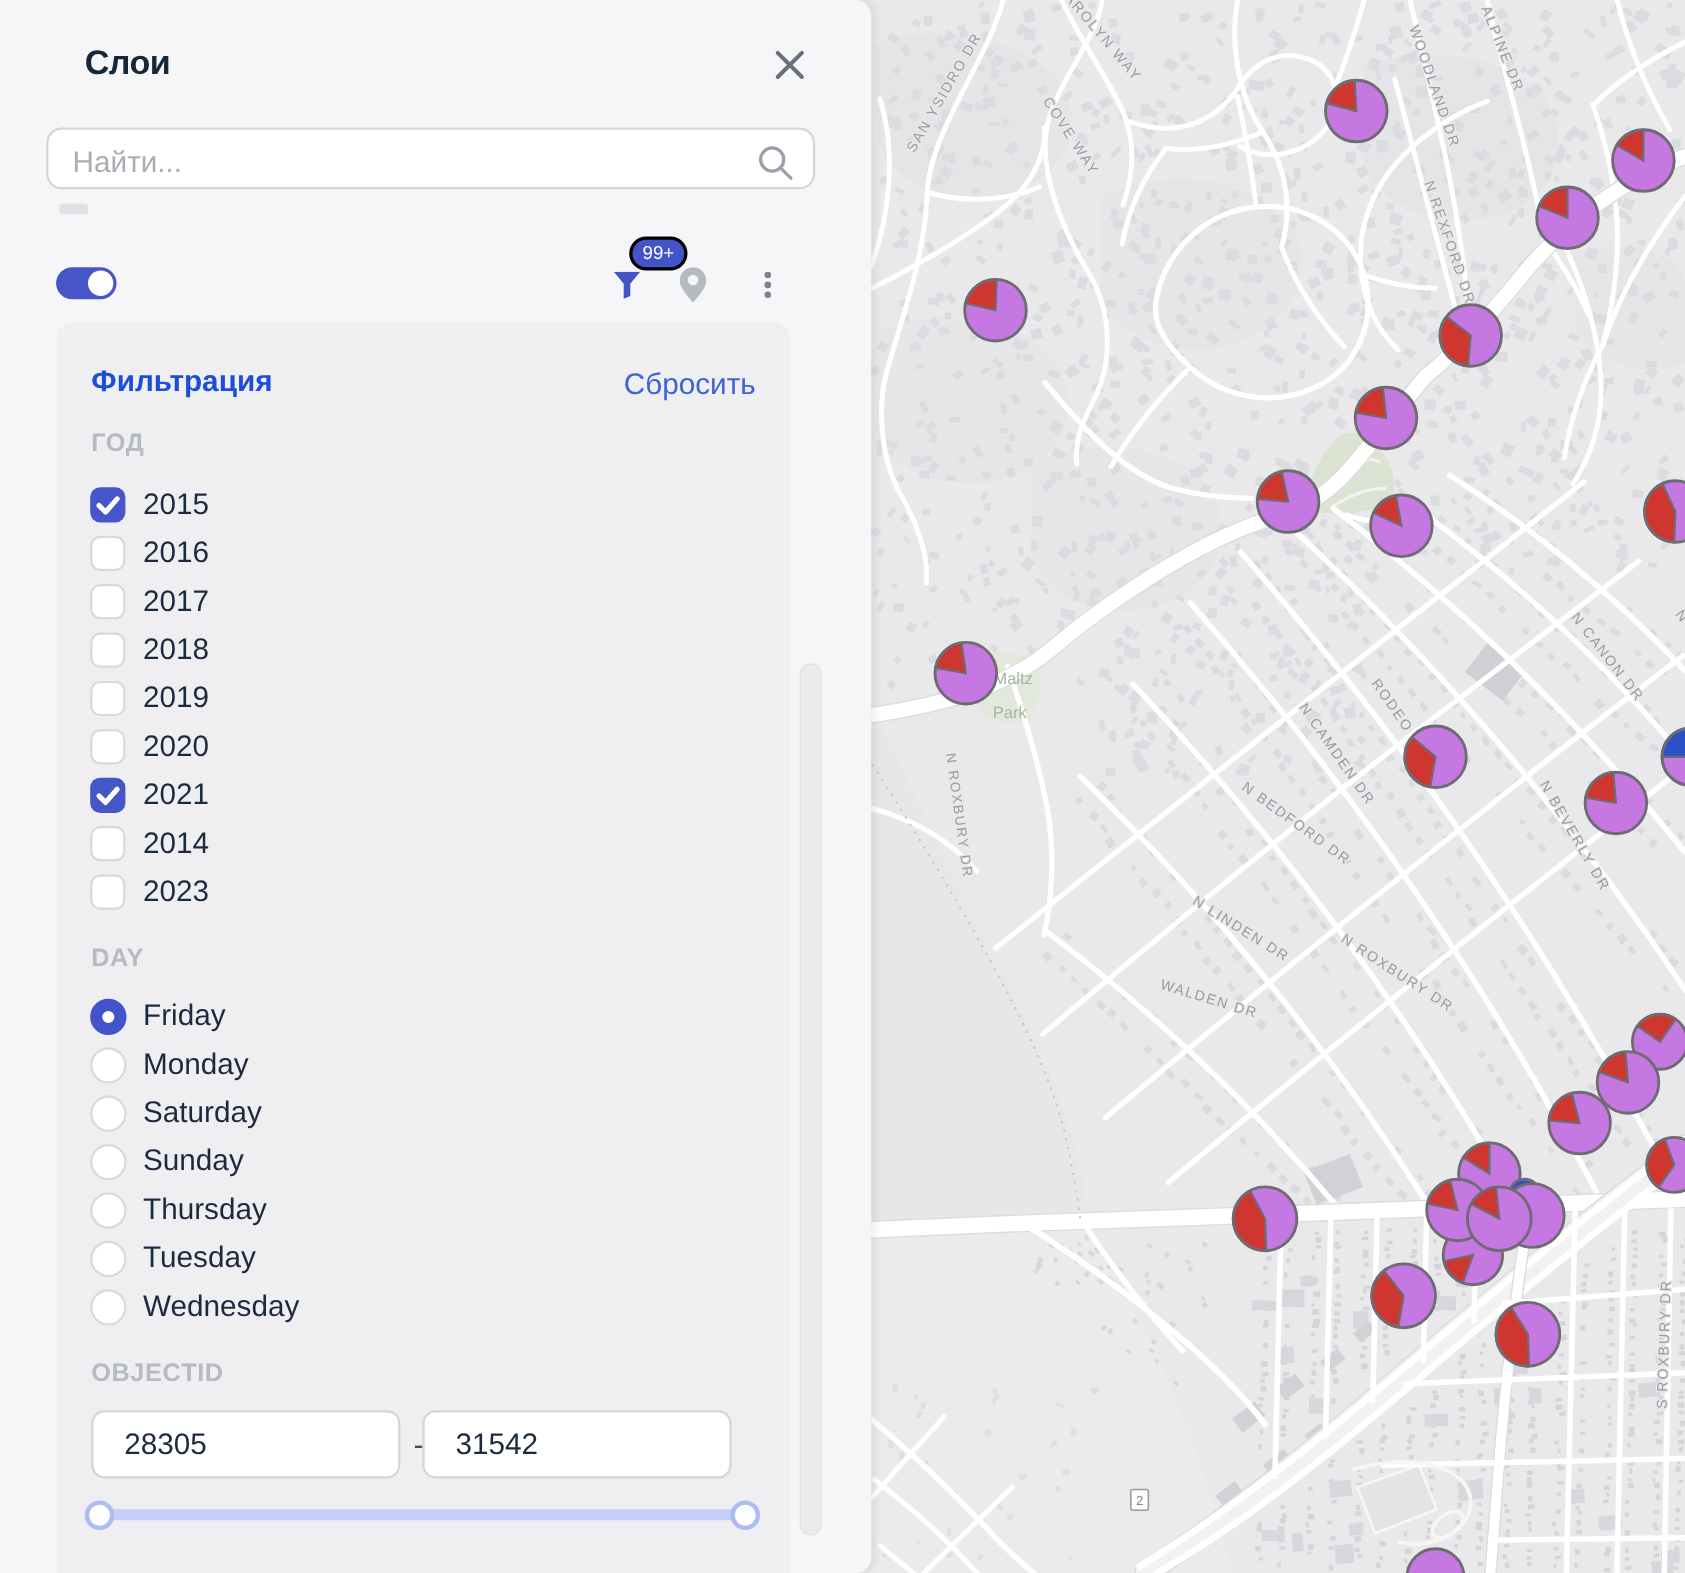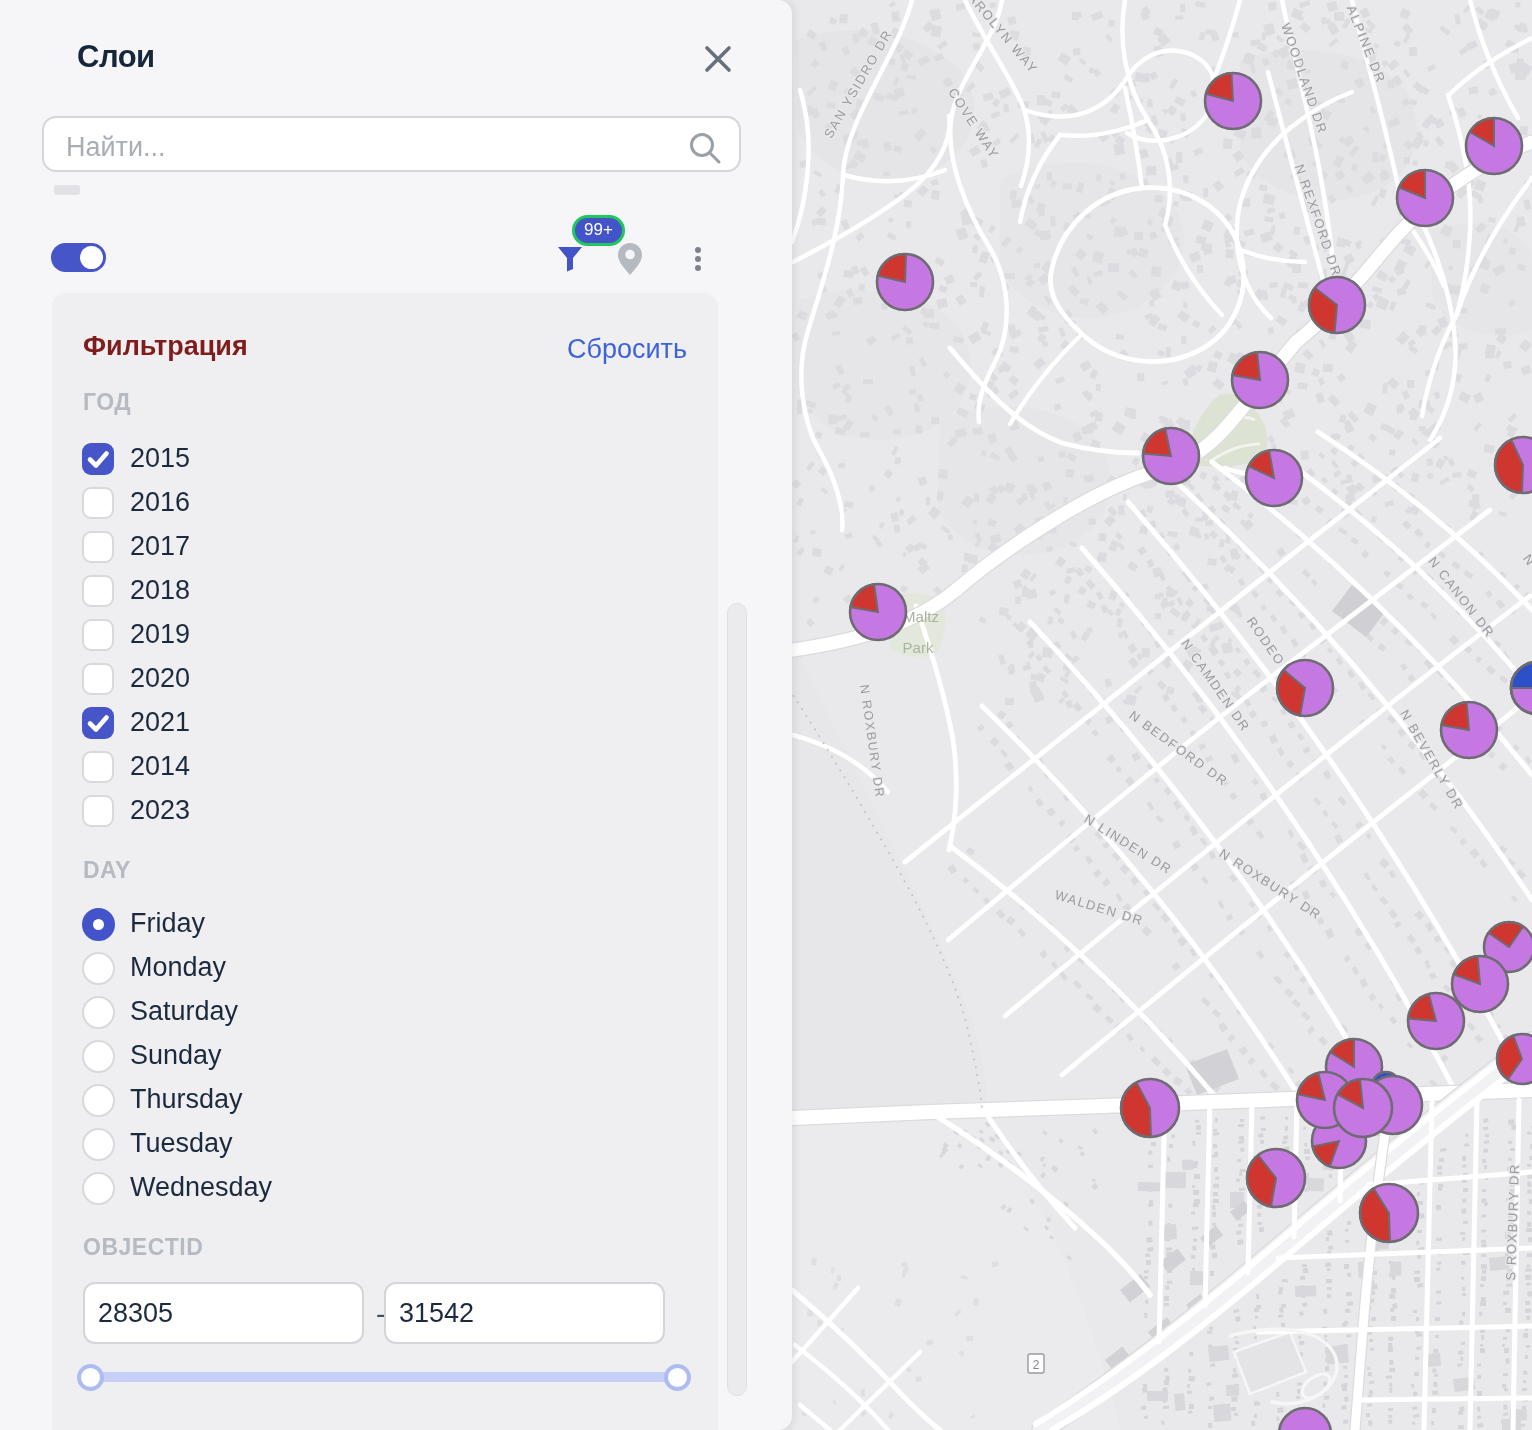--- a/index.html
+++ b/index.html
@@ -6,34 +6,34 @@
 .sidebar { position:absolute; left:0; top:0; width:792px; height:1430px; background:#f6f6f8; border-radius:0 14px 14px 0; box-shadow:2px 0 8px rgba(40,40,60,0.10); }
 .abs { position:absolute; }
 .title { left:42px; top:39px; font-size:31px; font-weight:bold; color:#17273a; letter-spacing:-0.5px;margin-left:35px; }
 .closex { left:703px; top:44px; }
 .search { left:42px; top:116px; width:699px; height:56px; background:#fff; border:2px solid #d6d6da; border-radius:14px; }
 .search span { position:absolute; left:22px; top:14px; font-size:27px; color:#a9adb4; }
 .frag { left:54px; top:185px; width:26px; height:10px; background:#e2e2e6; border-radius:3px; }
 .toggle { left:51px; top:243px; width:55px; height:29px; background:#4656c9; border-radius:15px; }
 .knob { position:absolute; left:29px; top:3px; width:23px; height:23px; background:#fff; border-radius:50%; }
 .layername { left:123px; top:244px; font-size:26px; color:#1c2a3e; }
-.badge { left:572px; top:215px; width:53px; height:31px; background:#4254c8; border:3px solid #22c55e; border-radius:16px; color:#fff; font-size:17px; text-align:center; line-height:24px; }
+.badge { left:572px; top:215px; width:53px; height:31px; background:#4254c8; border:3px solid #000000; border-radius:16px; color:#fff; font-size:17px; text-align:center; line-height:24px; }
 .dot { width:6px; height:6px; border-radius:50%; background:#7c838c; position:absolute; left:695px; }
 .panel { left:52px; top:293px; width:666px; height:1137px; background:#efeff2; border-radius:14px 14px 0 0; }
-.ftitle { left:83px; top:331px; font-size:27px; font-weight:bold; color:#7f1d1d; }
+.ftitle { left:83px; top:331px; font-size:27px; font-weight:bold; color:#1d4ed8; }
 .reset { top:334px; left:567px; font-size:27px; color:#3e63d9; }
 .sect { font-size:23px; font-weight:bold; color:#b6bac1; letter-spacing:0.5px; }
 .cb { width:32px; height:32px; border-radius:9px; position:absolute; left:82px; }
 .cb.off { background:#fff; border:2px solid #d9d9dd; }
 .cb.on  { background:#4656c9; }
 .lbl { position:absolute; left:130px; font-size:27px; color:#1c2a3e; }
 .rd { width:33px; height:33px; border-radius:50%; position:absolute; left:82px; background:#fff; }
 .rd.off { border:2px solid #d9d9dd; }
 .rd.on { border:11px solid #4354cb; }
-.inp { position:absolute; width:281px; height:62px; background:#fff; border:2px solid #d5d5d9; border-radius:12px; font-size:27px; color:#1c2a3e; line-height:58px; padding-left:13px; }
+.inp { position:absolute; width:281px; height:62px; background:#fff; border:2px solid #d5d5d9; border-radius:12px; font-size:27px; color:#1c2a3e; line-height:58px; padding-left:28px; }
 .track { left:83px; top:1372px; width:602px; height:10px; background:#c5cff7; border-radius:5px; }
 .handle { position:absolute; width:27px; height:27px; background:#fff; border:4.5px solid #aebcf4; border-radius:50%; top:1363.5px; box-sizing:border-box; }
 .sbar { left:727px; top:603px; width:20px; height:793px; background:#ebebee; border:1px solid #e0e0e3; border-radius:10px; }
 </style></head><body>
 <div class="map"><svg width="1532" height="1430" viewBox="0 0 1532 1430" font-family="Liberation Sans, sans-serif">
       <rect x="780" y="0" width="752" height="1430" fill="#e9e9eb"></rect>
       <path d="M792,640 C850,760 920,900 960,990 C985,1050 990,1100 985,1112 L792,1120 Z" fill="#e7e7e9"></path>
       <path d="M792,1120 L985,1112 C1030,1180 1090,1300 1120,1430 L792,1430 Z" fill="#ebebed"></path>
       <path d="M795,40 C850,20 920,30 960,70 C990,110 970,160 920,175 C870,190 815,170 798,130 Z" fill="#e5e5e8"></path>
       <path d="M1000,180 C1060,150 1130,160 1170,200 C1200,240 1180,290 1130,310 C1080,330 1020,310 1000,270 Z" fill="#e6e6e9"></path>

